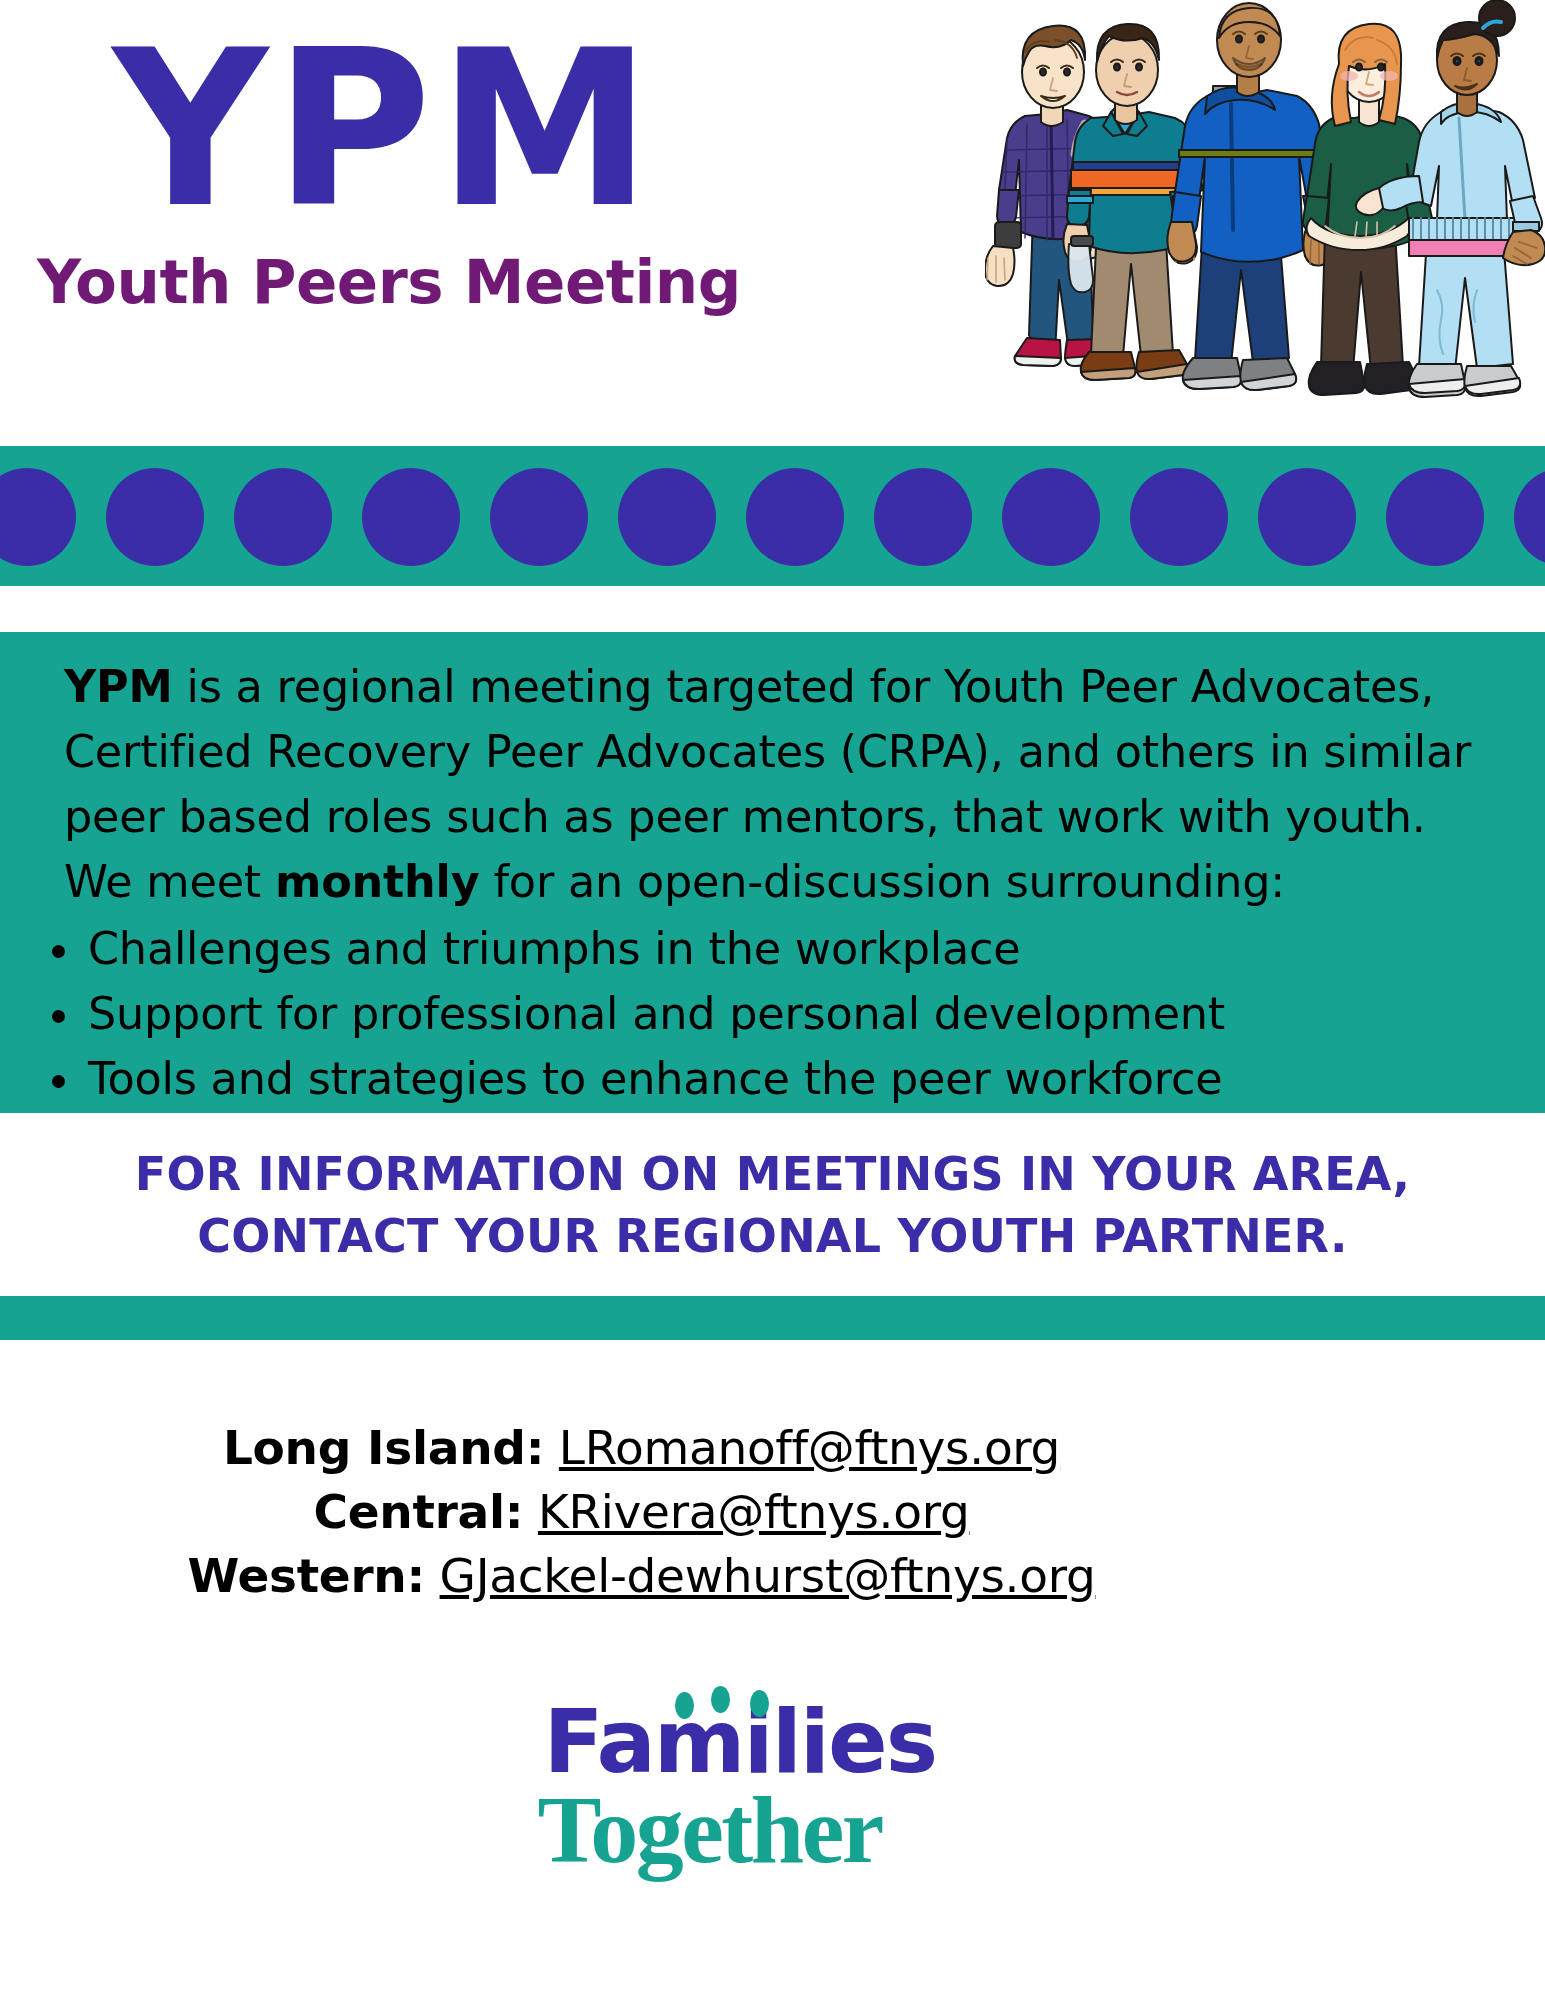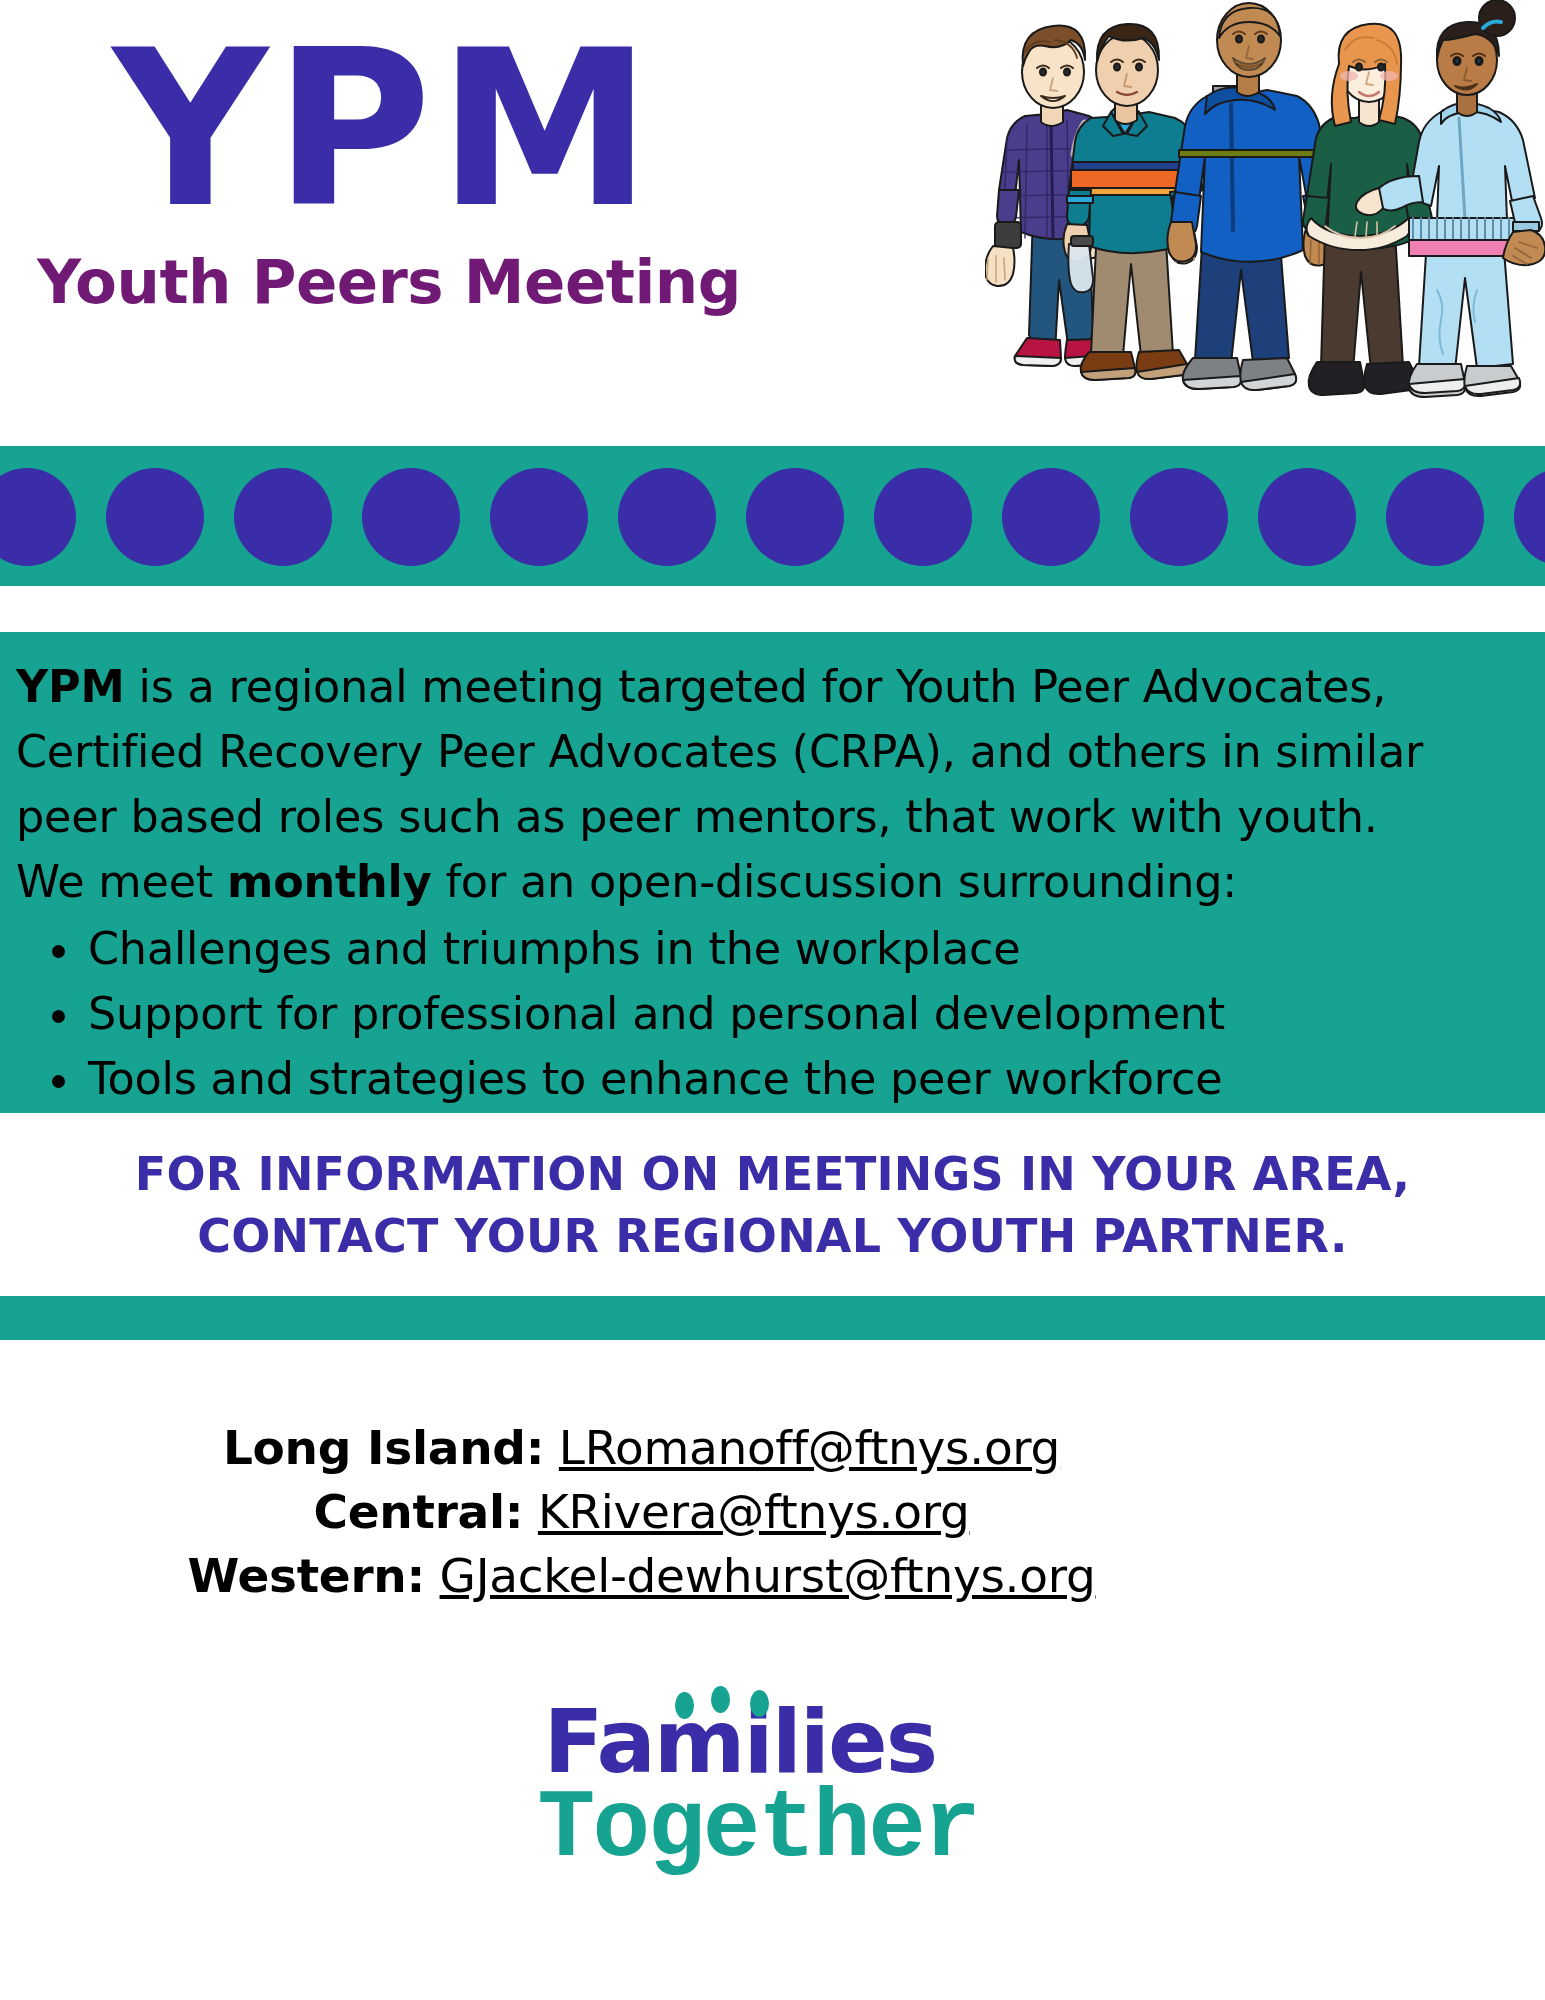--- a/index.html
+++ b/index.html
@@ -81,20 +81,21 @@
     width: 1545px; height: 481px;
     background: #16A391;
     color: #000000;
   }
   .body-text {
     font-family: "DejaVu Sans", sans-serif;
     font-size: 44.5px;
     line-height: 65px;
     padding: 22px 22px 0 16px;
     letter-spacing: -0.2px;
+    margin-left: 48px;
   }
   .body-text b { font-weight: bold; }
   .bullets {
     margin: 2px 0 0 0;
     padding-left: 46px;
     list-style: none;
   }
   .bullets li {
     font-family: "DejaVu Sans", sans-serif;
     font-size: 44.5px;
@@ -182,21 +183,21 @@
     position: relative;
     padding-left: 8px;
   }
   .logo-dot {
     position: absolute;
     width: 19px; height: 27px;
     border-radius: 50%;
     background: #16A391;
   }
   .logo-together {
-    font-family: Liberation Mono, monospace;
+    font-family: Liberation Serif, serif;
     font-weight: bold;
     font-size: 96px;
     line-height: 92px;
     color: #16A391;
     letter-spacing: -2.5px;
     padding-left: 2px;
   }
   .logo-bottom {
     display: flex;
     align-items: center;

